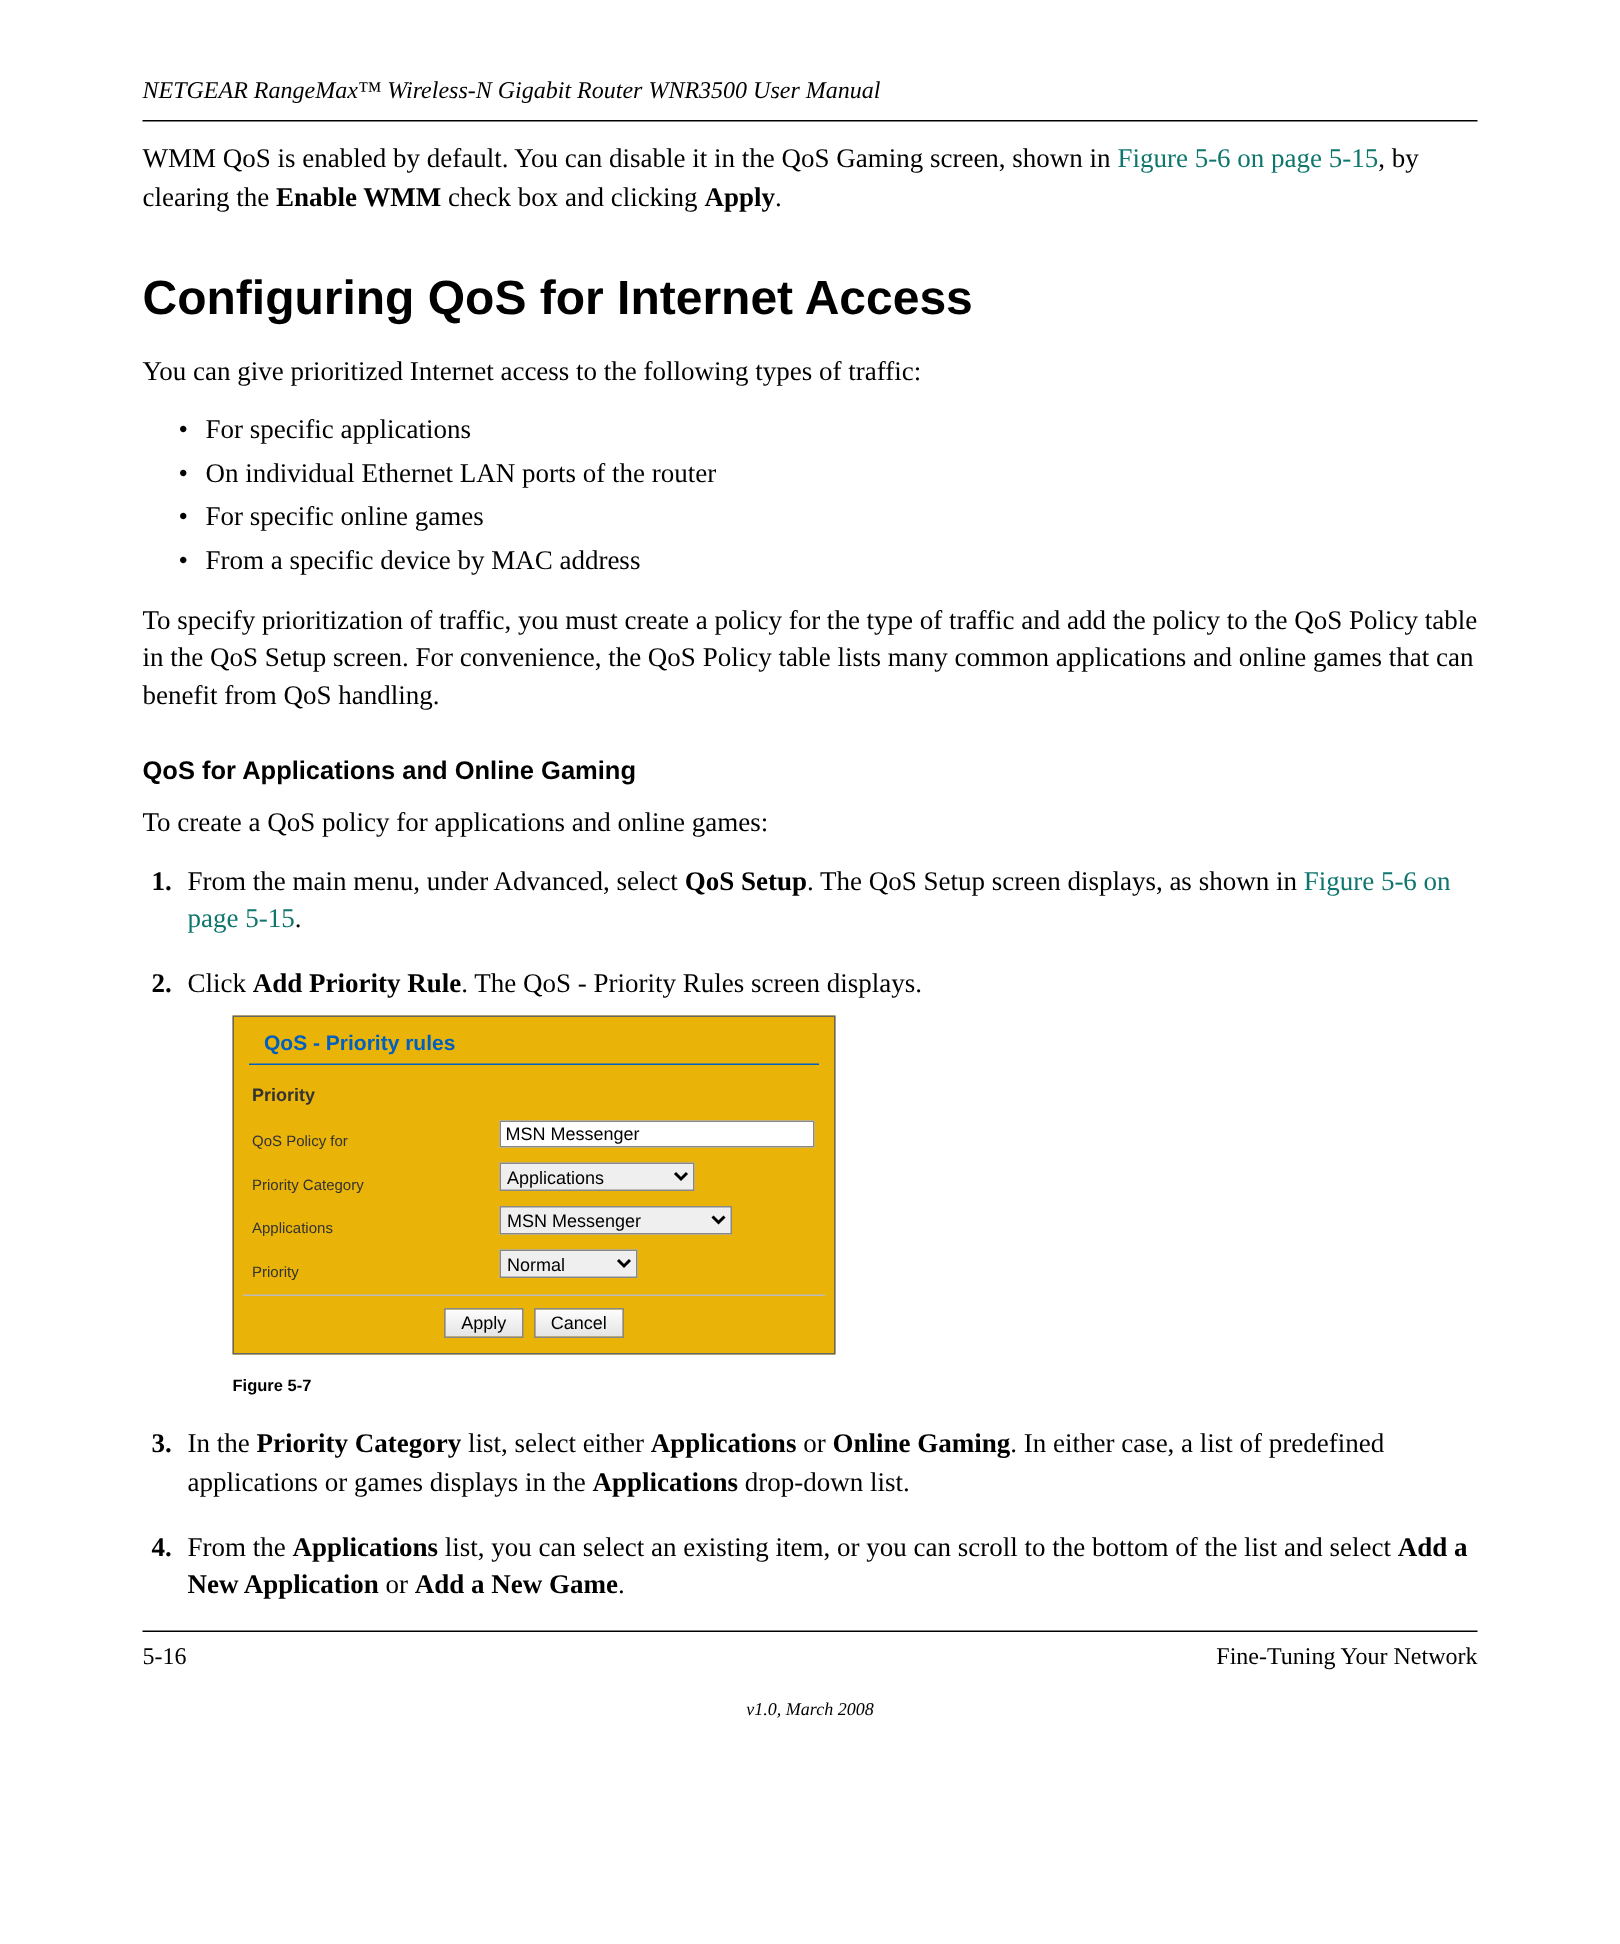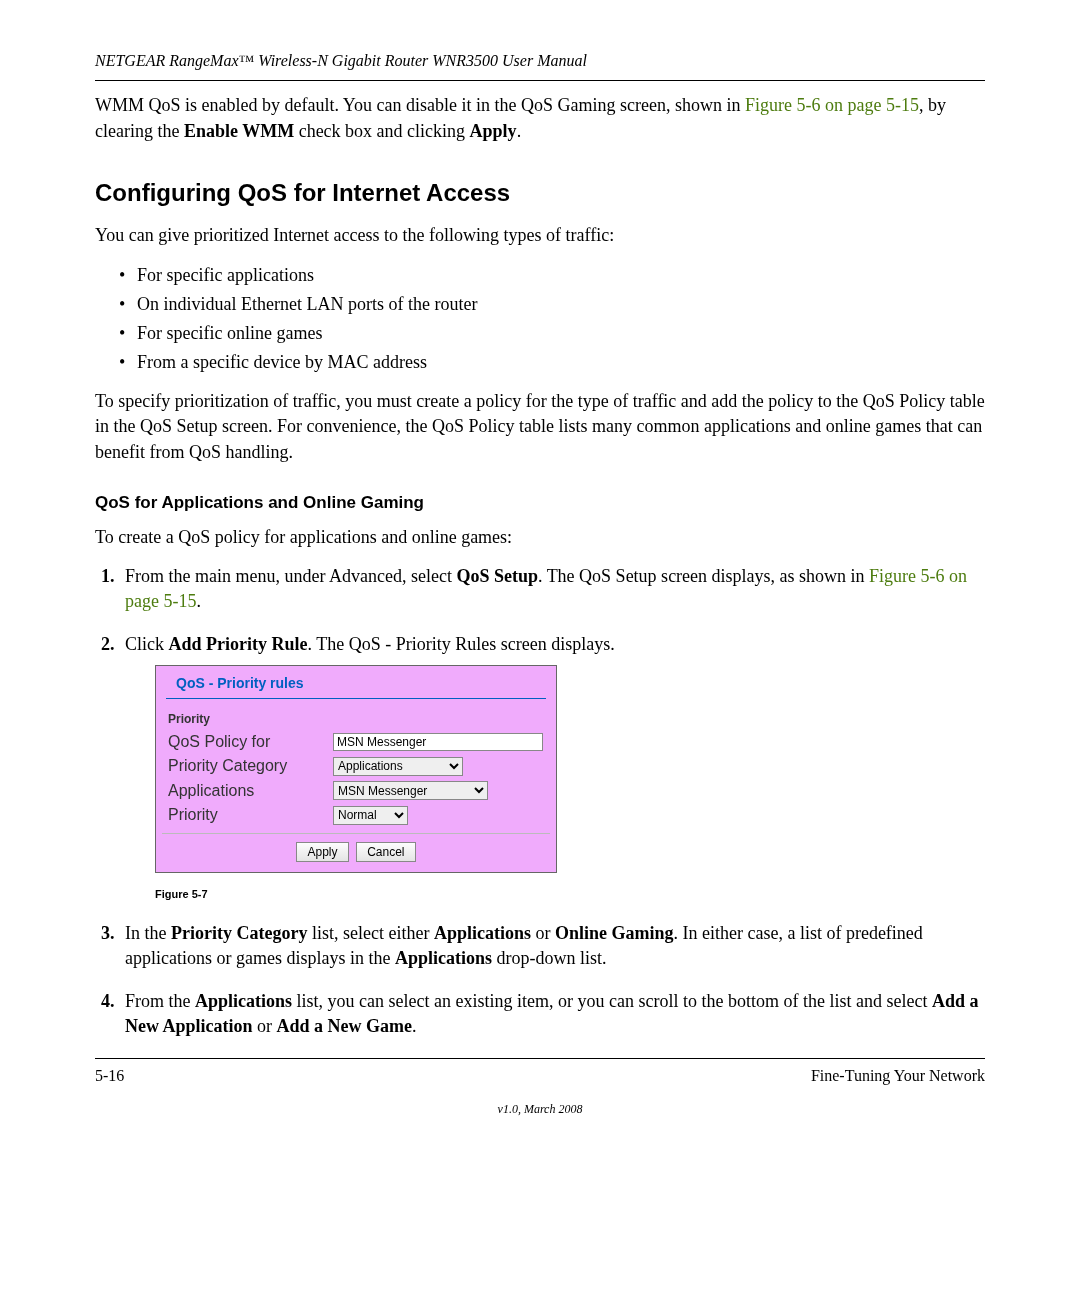--- a/index.html
+++ b/index.html
@@ -17,26 +17,26 @@
     font-style: italic;
     font-size: 16px;
     padding-bottom: 8px;
     border-bottom: 1.5px solid #000;
     margin-bottom: 12px;
   }
   .para {
     margin: 0 0 14px 0;
   }
   .link {
-    color: #4d7c0f;
+    color: #0f766e;
   }
   h2 {
     font-family: Arial, Helvetica, sans-serif;
     font-weight: bold;
-    font-size: 24px;
+    font-size: 32px;
     margin: 32px 0 14px 0;
   }
   h3 {
     font-family: Arial, Helvetica, sans-serif;
     font-weight: bold;
     font-size: 17px;
     margin: 26px 0 10px 0;
   }
   ul.bullets {
     list-style: none;
@@ -66,21 +66,21 @@
   }
   .bold { font-weight: bold; }
 
   
   .panel-wrap {
     margin: 8px 0 8px 30px;
   }
   .panel {
     width: 400px;
     border: 1px solid #666;
-    background: #f0abfc;
+    background: #eab308;
     font-family: Arial, Helvetica, sans-serif;
     font-size: 13px;
     color: #333;
   }
   .panel-title {
     color: #0060c0;
     font-weight: bold;
     font-size: 14px;
     padding: 8px 10px 4px 10px;
     border-bottom: 1px solid #0060c0;
@@ -94,21 +94,22 @@
     font-size: 12px;
     padding: 2px 6px;
   }
   .panel-row {
     display: flex;
     align-items: center;
     padding: 1px 6px;
   }
   .panel-label {
     width: 165px;
-    font-size: 16px;
+    font-size: 10px;
+    margin-top: 13px;
   }
   .panel-input {
     font-family: Arial, Helvetica, sans-serif;
     font-size: 12px;
     border: 1px solid #888;
     background: #fff;
     padding: 1px 3px;
     height: 18px;
     box-sizing: border-box;
   }
@@ -210,21 +211,21 @@
 
           <div class="panel-row">
             <div class="panel-label">Applications</div>
             <select class="panel-select" style="width:155px">
               <option>MSN Messenger</option>
             </select>
           </div>
 
           <div class="panel-row">
             <div class="panel-label">Priority</div>
-            <select class="panel-select" style="width:75px">
+            <select class="panel-select" style="width:92px">
               <option>Normal</option>
             </select>
           </div>
 
           <div class="panel-buttons">
             <button class="panel-btn">Apply</button>
             <button class="panel-btn">Cancel</button>
           </div>
         </div>
       </div>

